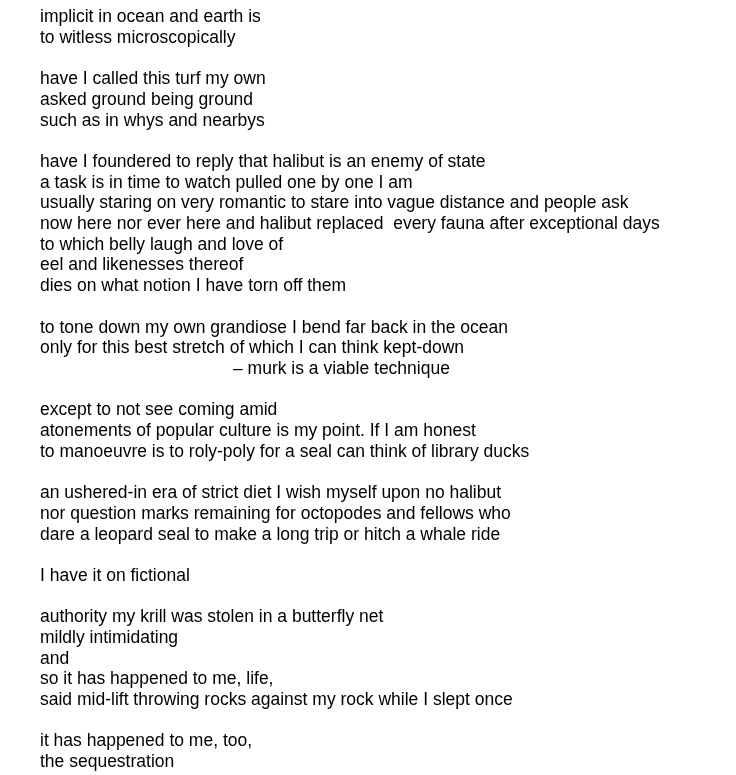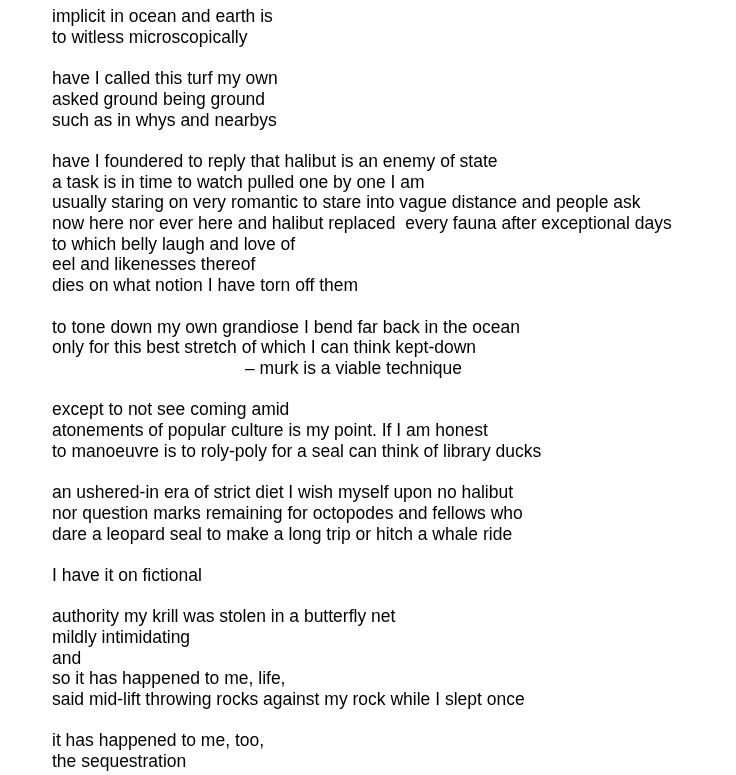--- a/index.html
+++ b/index.html
@@ -23,21 +23,20 @@
     font-size: 17.5px;
     line-height: 20.7px;
     color: #000000;
     white-space: pre; 
   }
   .stanza + .stanza {
     margin-top: 20.7px; 
   }
   .line {
     min-height: 20.7px;
-    margin-left: 12px;
   }
 </style>
 </head>
 <body style="background: rgb(255, 255, 255);">
 
 <main class="page">
   <article class="poem" style="color: rgb(0, 0, 0);"><div class="stanza"><div class="line">implicit in ocean and earth is</div><div class="line">to witless microscopically</div></div><div class="stanza"><div class="line">have I called this turf my own</div><div class="line">asked ground being ground</div><div class="line">such as in whys and nearbys</div></div><div class="stanza"><div class="line">have I foundered to reply that halibut is an enemy of state</div><div class="line">a task is in time to watch pulled one by one I am</div><div class="line">usually staring on very romantic to stare into vague distance and people ask</div><div class="line">now here nor ever here and halibut replaced  every fauna after exceptional days</div><div class="line">to which belly laugh and love of</div><div class="line">eel and likenesses thereof</div><div class="line">dies on what notion I have torn off them</div></div><div class="stanza"><div class="line">to tone down my own grandiose I bend far back in the ocean</div><div class="line">only for this best stretch of which I can think kept-down</div><div class="line" style="padding-left: 193px;">– murk is a viable technique</div></div><div class="stanza"><div class="line">except to not see coming amid</div><div class="line">atonements of popular culture is my point. If I am honest</div><div class="line">to manoeuvre is to roly-poly for a seal can think of library ducks</div></div><div class="stanza"><div class="line">an ushered-in era of strict diet I wish myself upon no halibut</div><div class="line">nor question marks remaining for octopodes and fellows who</div><div class="line">dare a leopard seal to make a long trip or hitch a whale ride</div></div><div class="stanza"><div class="line">I have it on fictional</div></div><div class="stanza"><div class="line">authority my krill was stolen in a butterfly net</div><div class="line">mildly intimidating</div><div class="line">and</div><div class="line">so it has happened to me, life,</div><div class="line">said mid-lift throwing rocks against my rock while I slept once</div></div><div class="stanza"><div class="line">it has happened to me, too,</div><div class="line">the sequestration</div></div></article>
 </main>
 
 </body></html>

